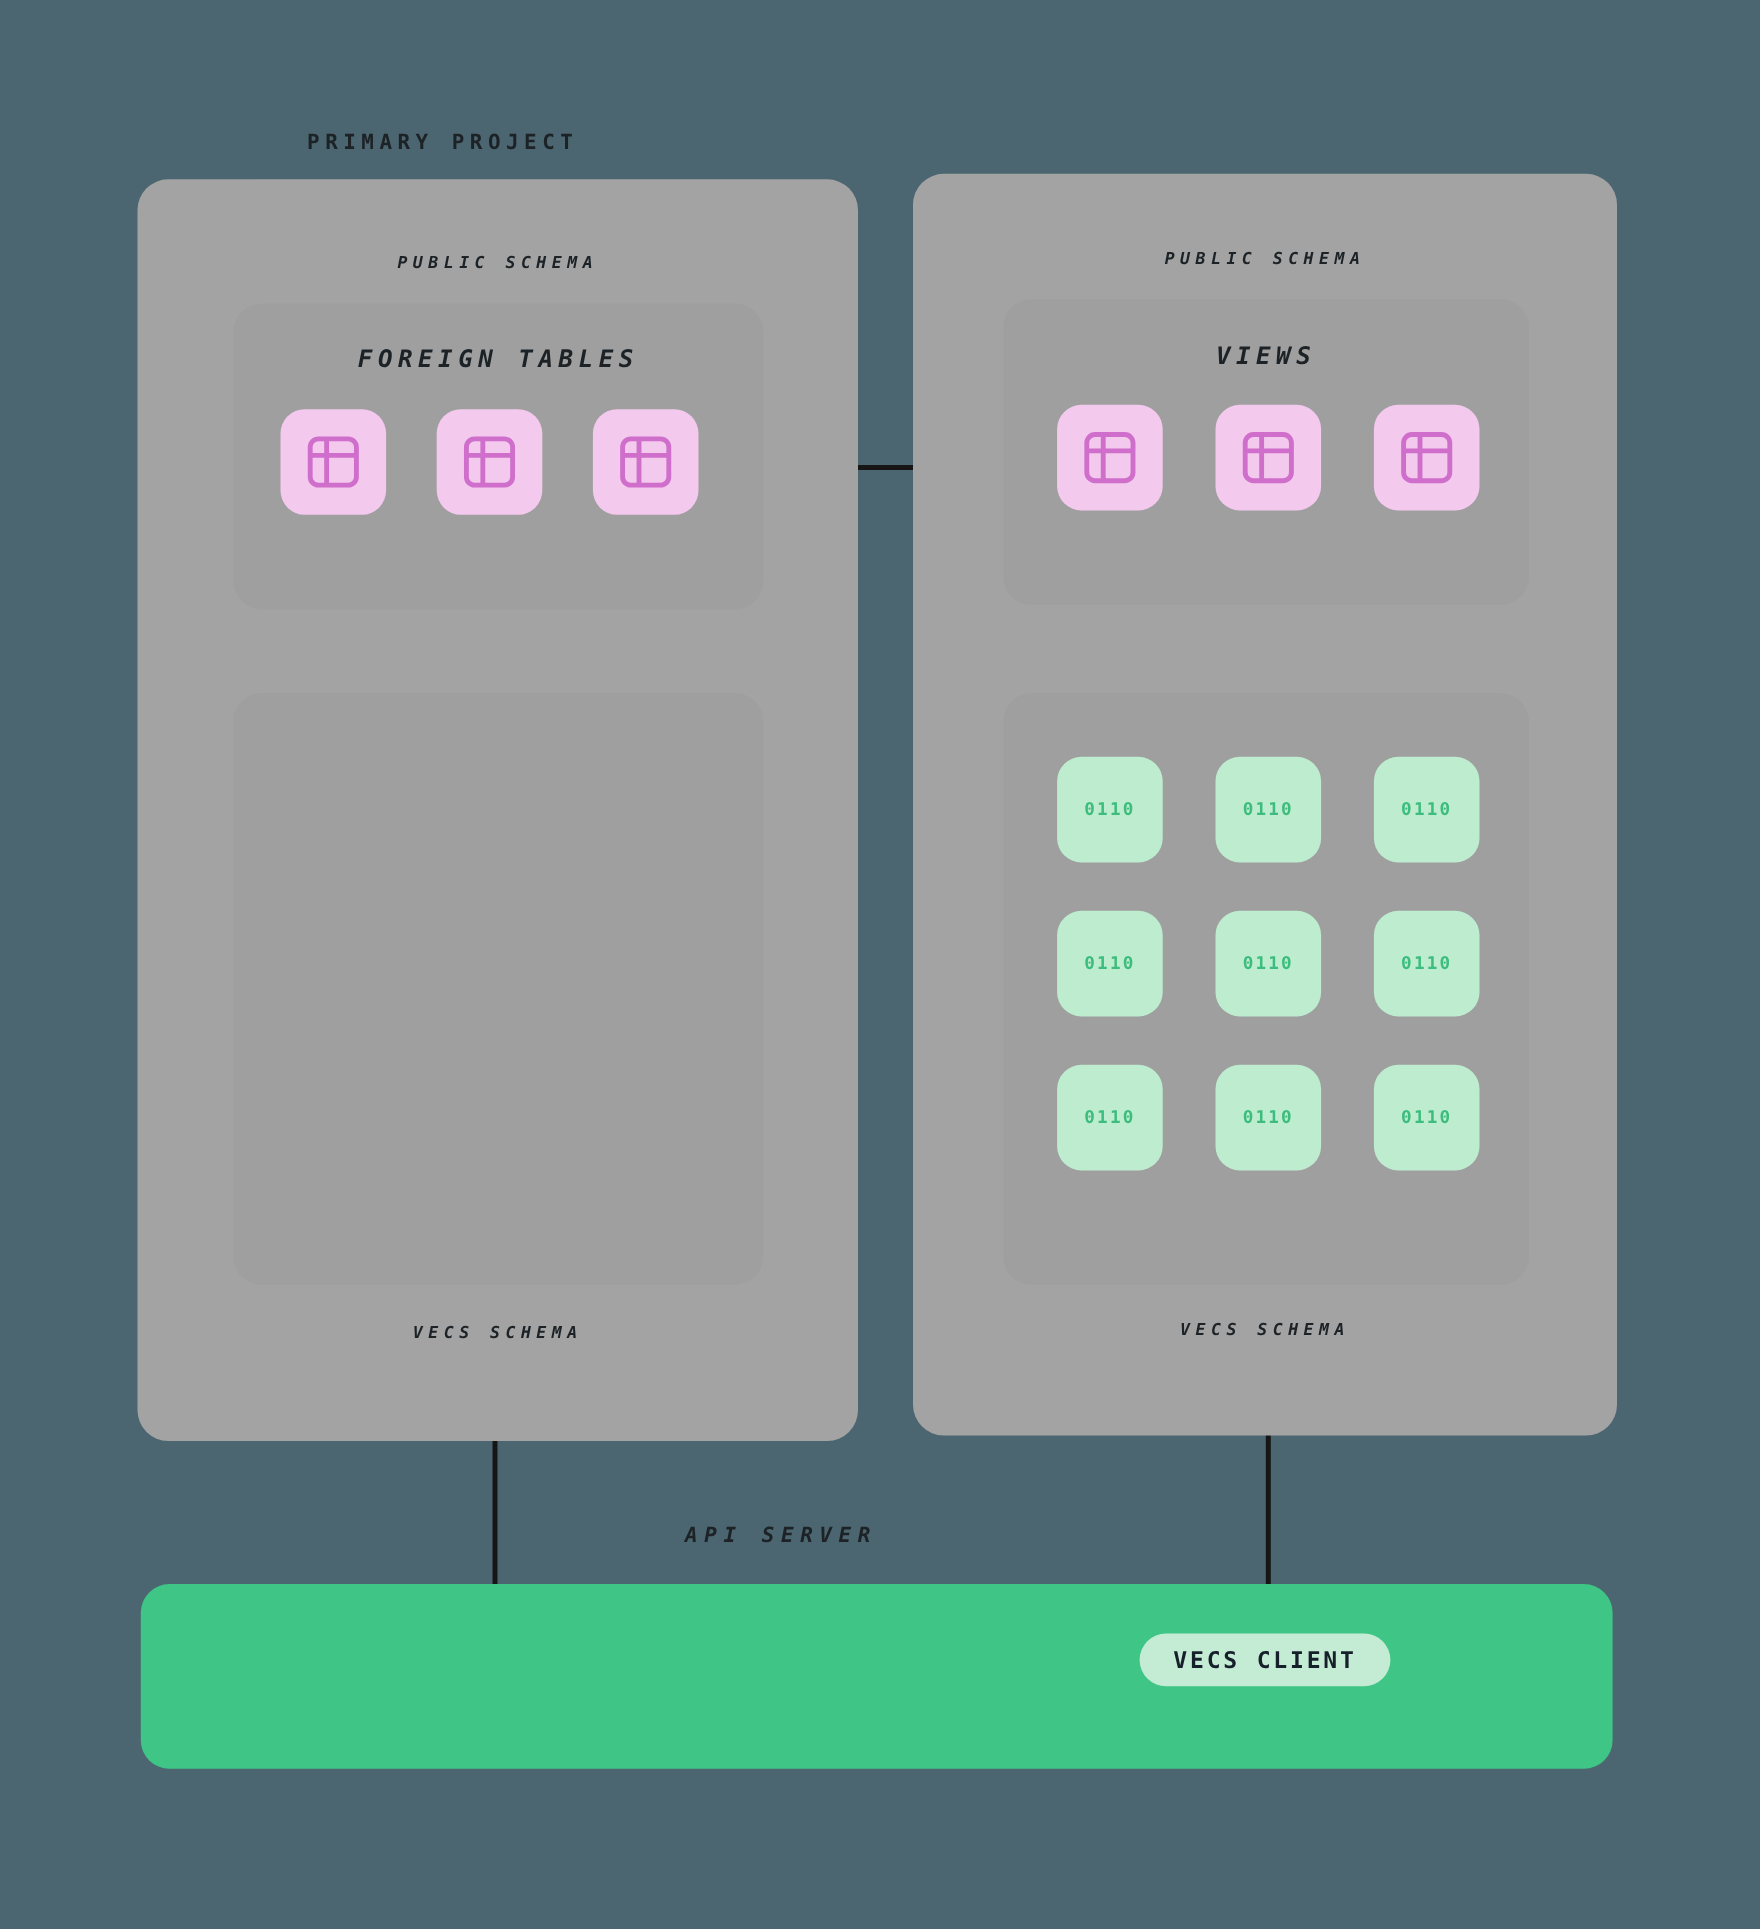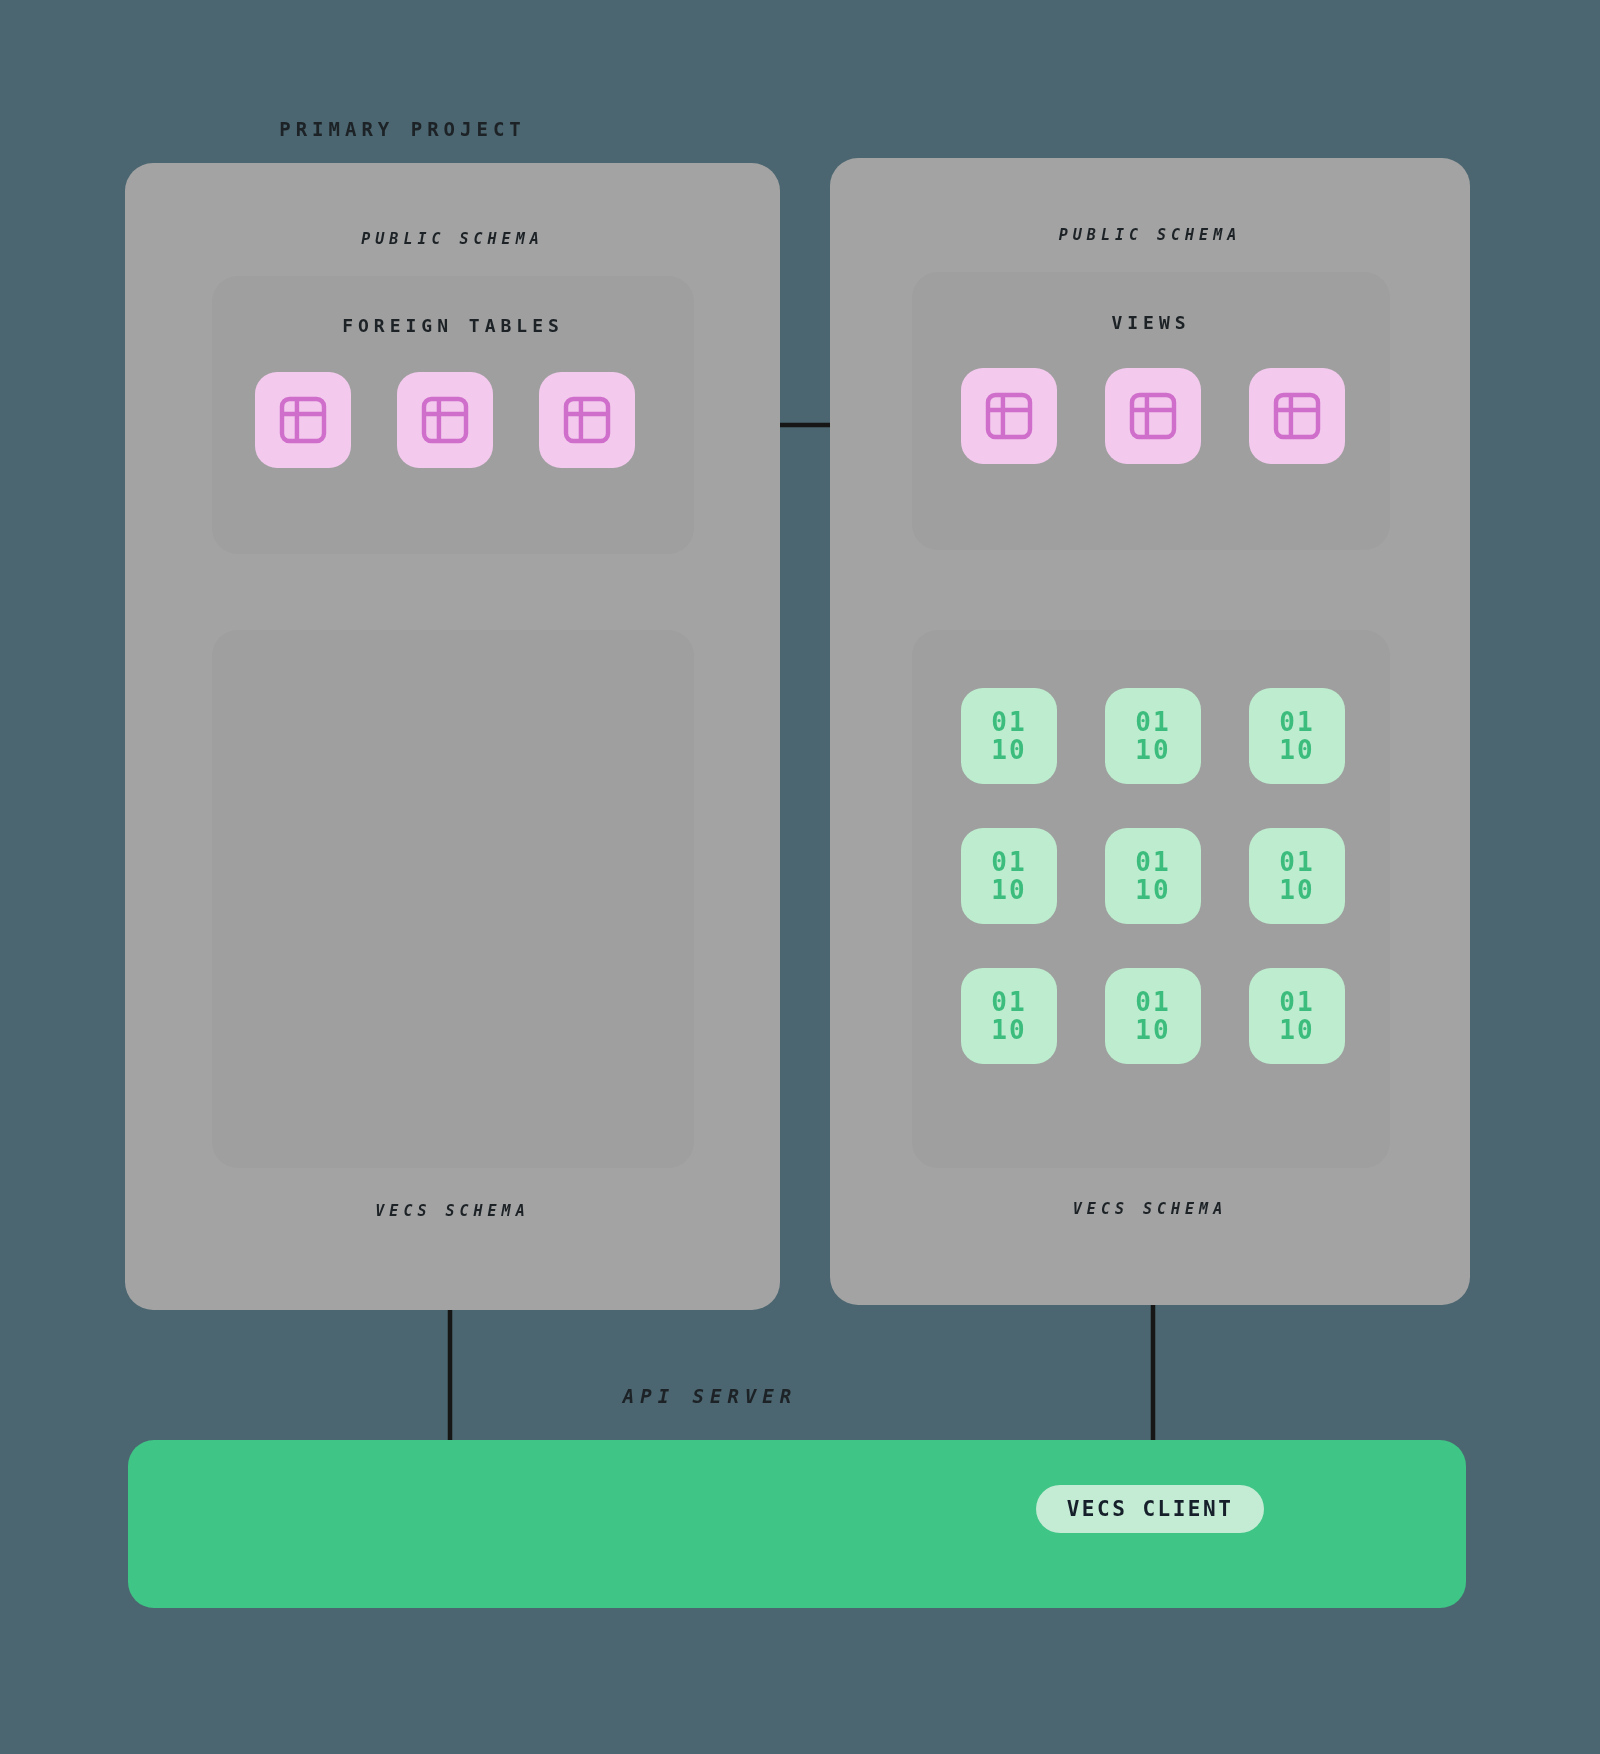--- a/index.html
+++ b/index.html
@@ -39,21 +39,21 @@
   }
 
   
   .inner-box {
     position: absolute;
     background: #9f9f9f;
     border-radius: 26px;
   }
 
   
-  .section-cap { font-size: 18px; letter-spacing: 5px; }
+  .section-cap { font-size: 22px; letter-spacing: 5px; font-style: italic; }
   .schema-cap  { font-size: 15px; letter-spacing: 5px; font-style: italic; }
 
   
   .tile {
     position: absolute;
     width: 96px;
     height: 96px;
     border-radius: 22px;
     background: #f3c9ee;
     display: flex;
@@ -63,27 +63,27 @@
   .tile svg { display: block; }
 
   
   .bin-tile {
     position: absolute;
     width: 96px;
     height: 96px;
     border-radius: 22px;
     background: #bdeccf;
     display: flex;
-    flex-direction: column;
+    flex-direction: row;
     align-items: center;
     justify-content: center;
     color: #3dbd7d;
     font-family: "DejaVu Sans Mono", "Liberation Mono", monospace;
     font-weight: 700;
-    font-size: 26px;
+    font-size: 16px;
     line-height: 1.08;
     letter-spacing: 2px;
   }
 
   
   .api-bar {
     position: absolute;
     background: #3fc585;
     border-radius: 26px;
   }

